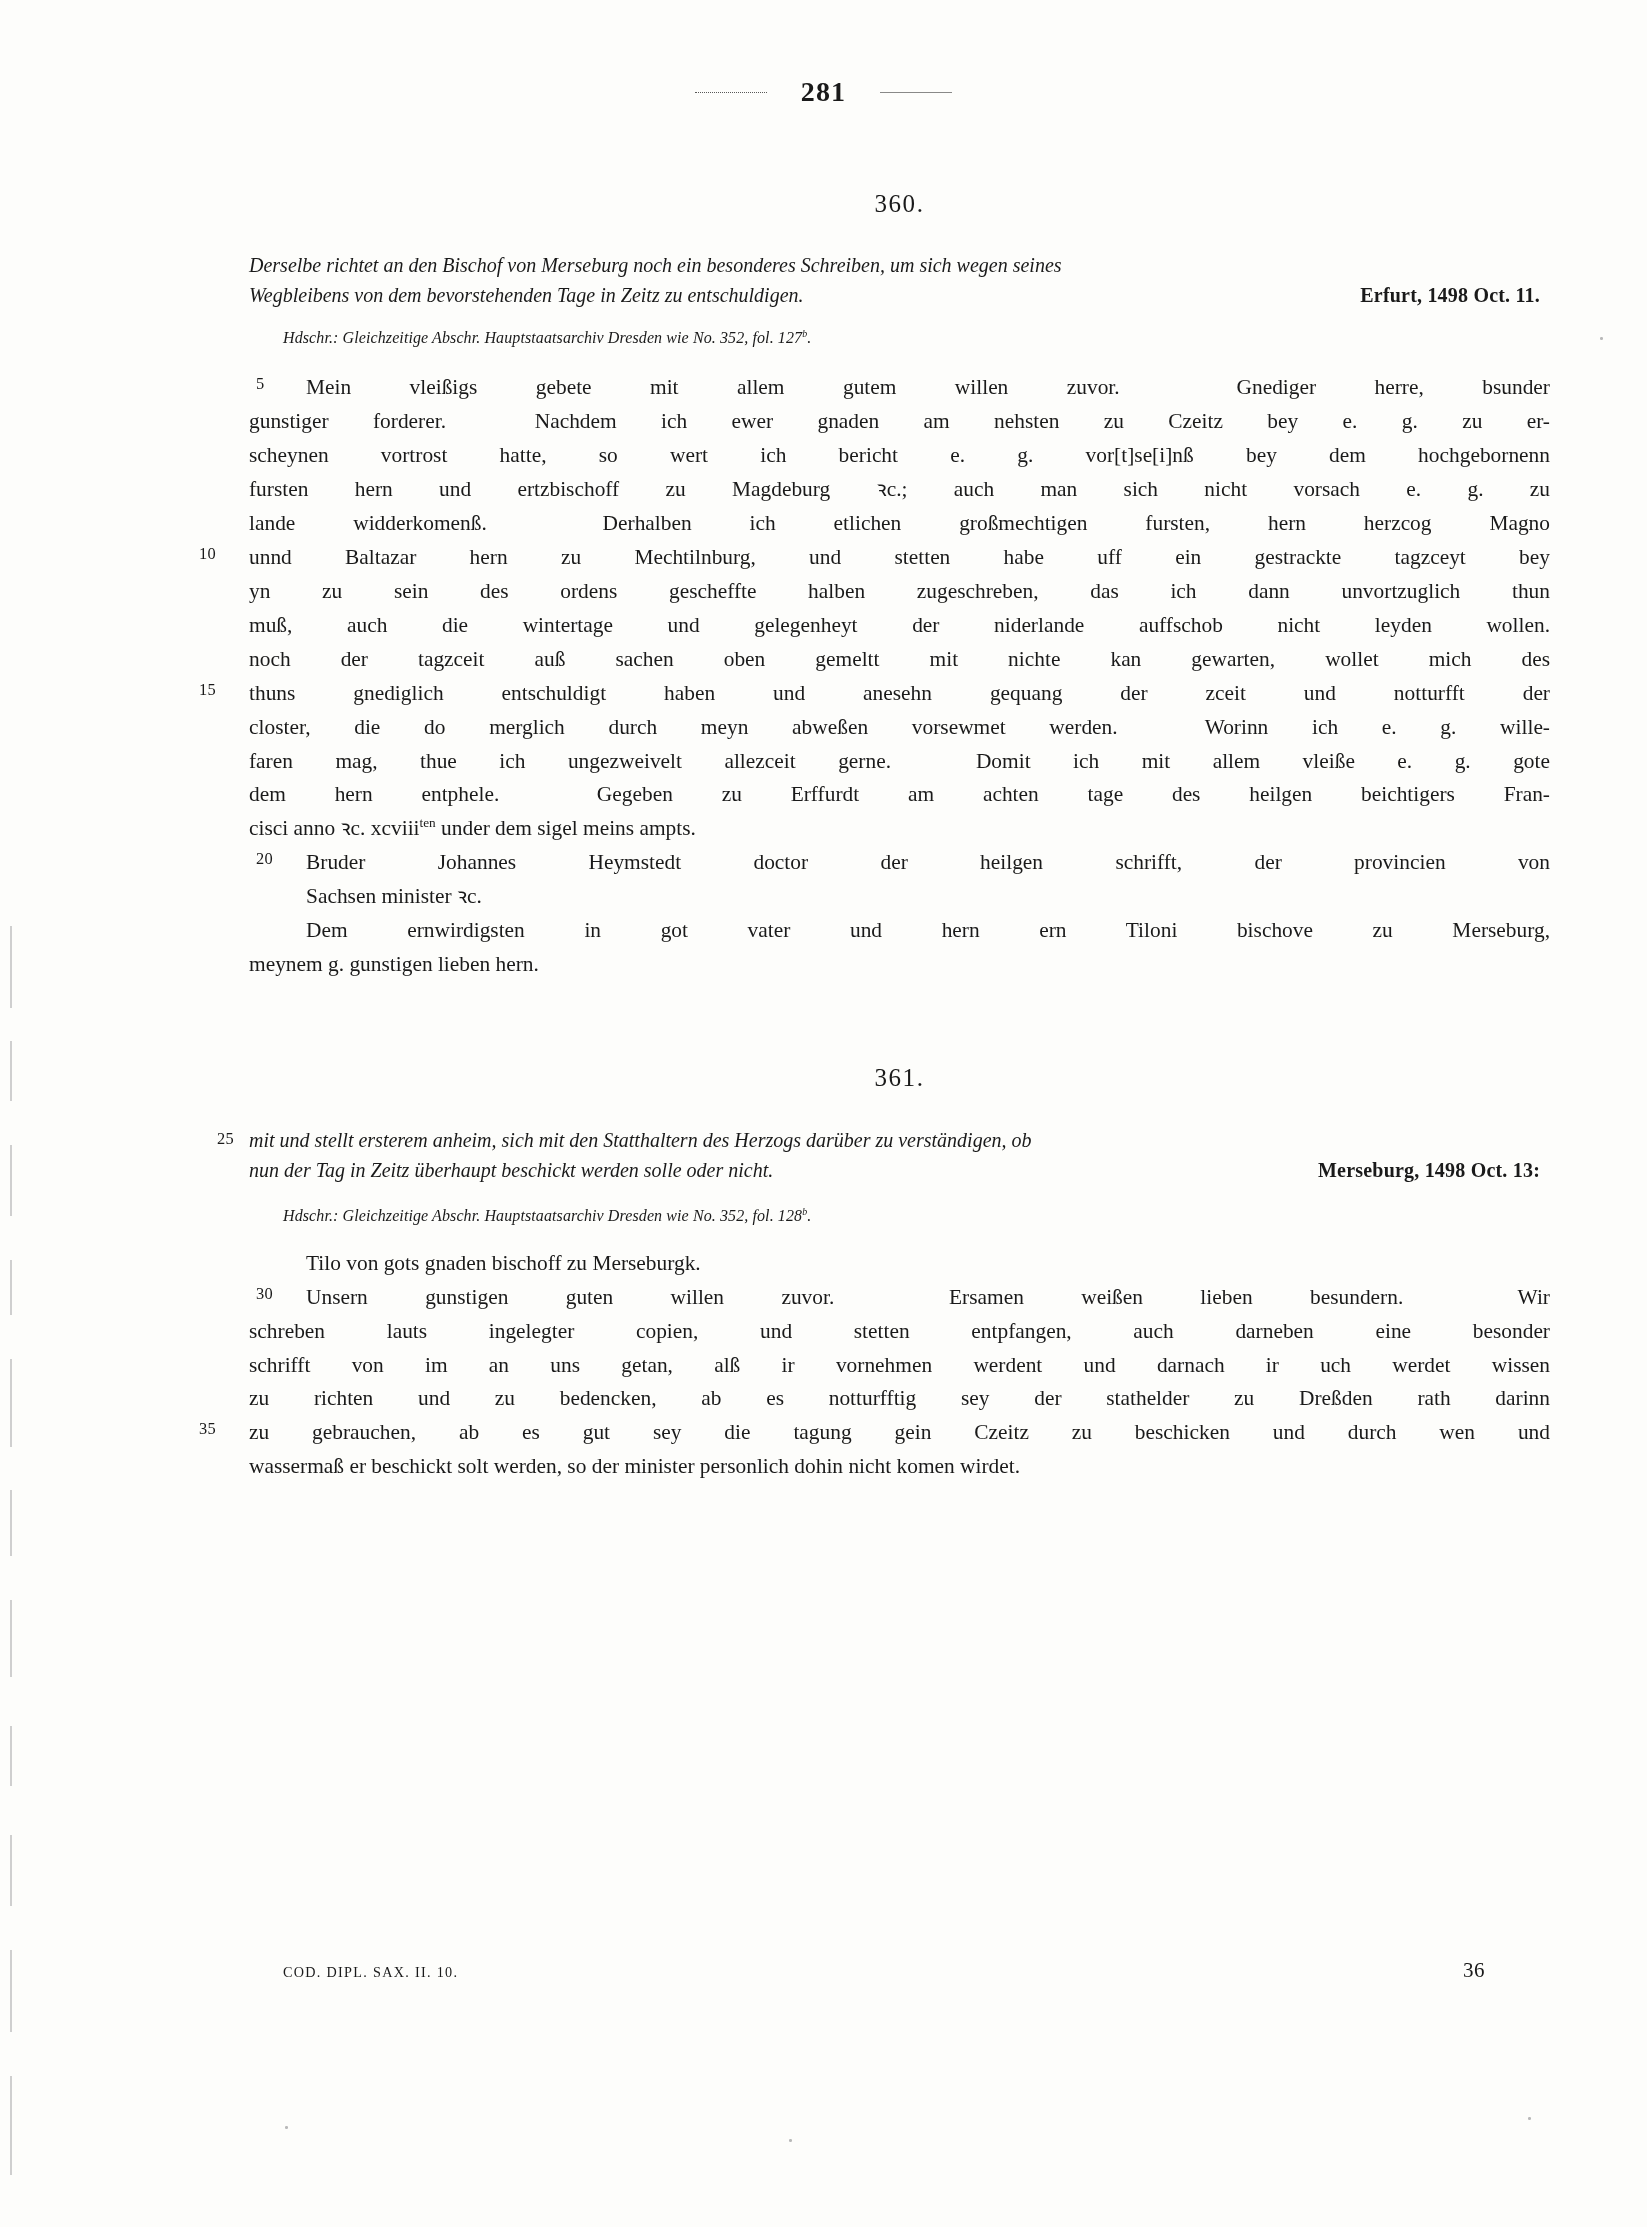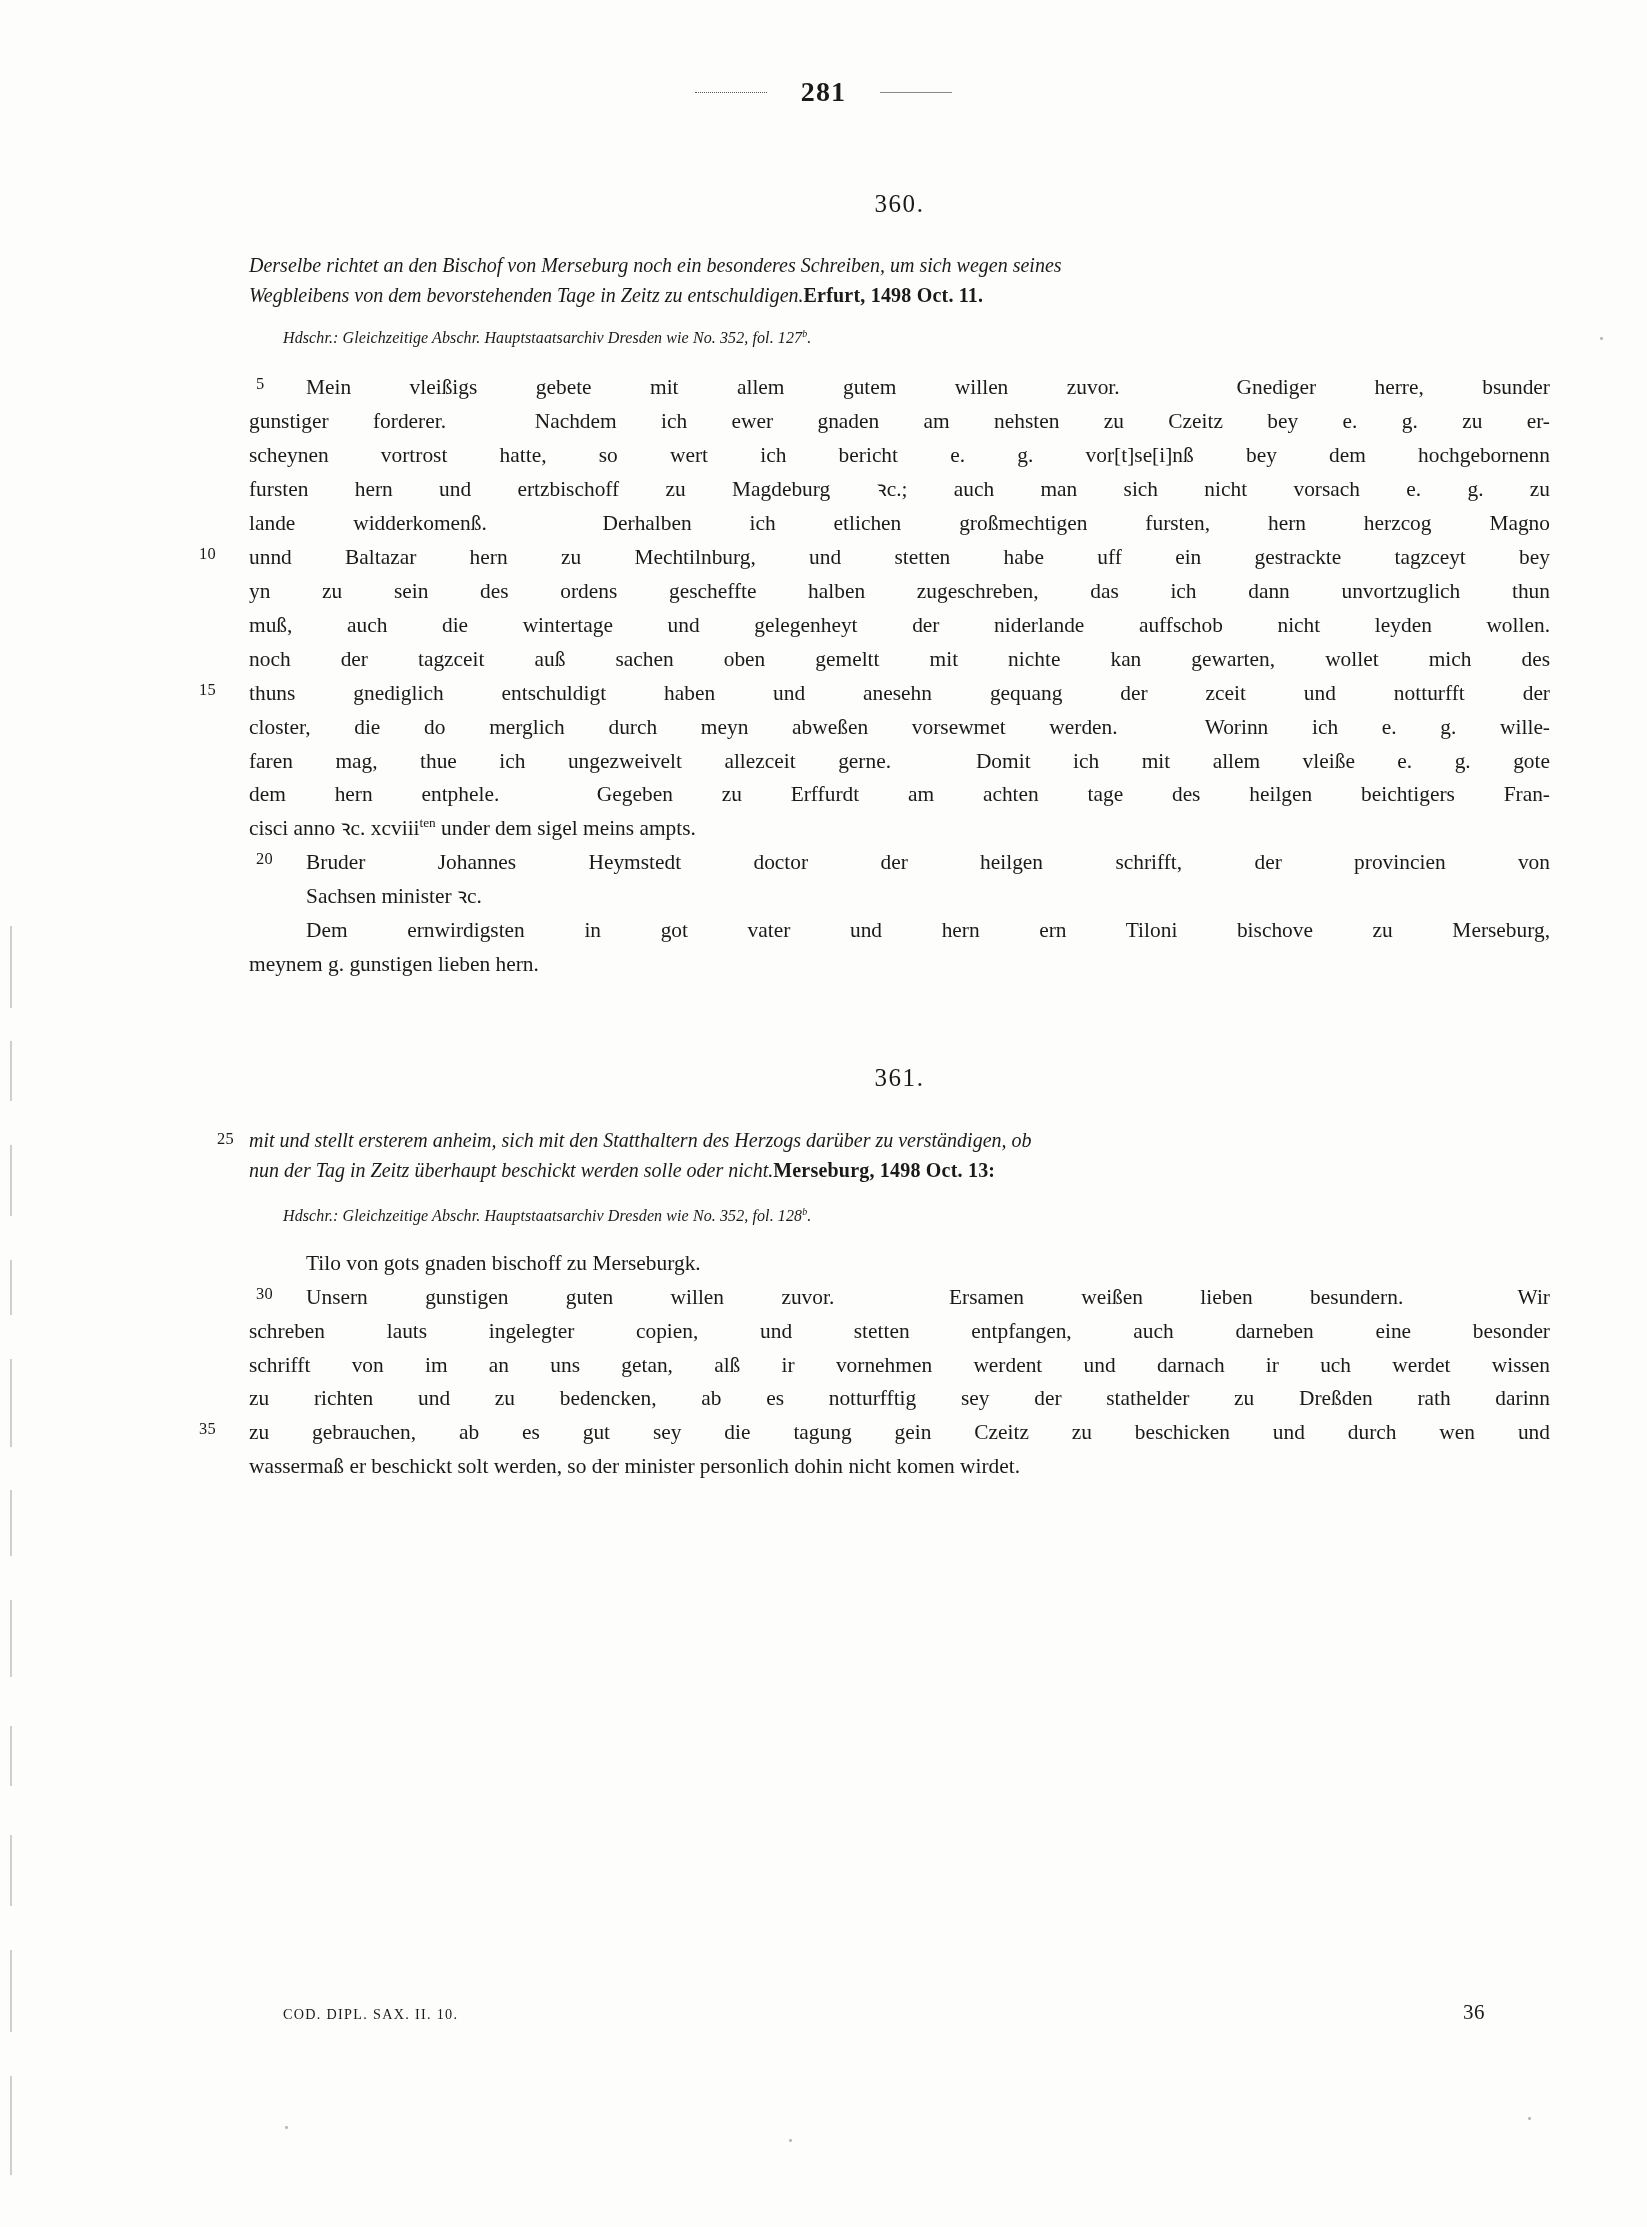--- a/index.html
+++ b/index.html
@@ -76,20 +76,21 @@
     line-height: 1.52;
     text-align: justify;
     position: relative;
     margin-bottom: 6.6px;
   }
   .regest p {
     margin: 0;
   }
   .regest .lastline {
     display: flex;
+    justify-content: space-between;
     align-items: baseline;
   }
   .regest .lastline .tail { white-space: nowrap; }
   .dateline {
     font-style: normal;
     font-weight: bold;
     font-size: 20px;
     letter-spacing: 0.2px;
     white-space: nowrap;
     margin-right: 10px;
@@ -147,21 +148,21 @@
     font-style: normal;
     letter-spacing: 0.3px;
   }
   .regest .lineno { left: -50px; top: 2.2px; }
 
   
   .footer {
     position: absolute;
     left: 249px;
     width: 1301px;
-    top: 2000px;
+    top: 1958px;
     display: flex;
     justify-content: space-between;
     align-items: baseline;
   }
   .sig-line {
     font-size: 14.2px;
     font-variant: small-caps;
     letter-spacing: 1.3px;
     padding-left: 34px;
   }

